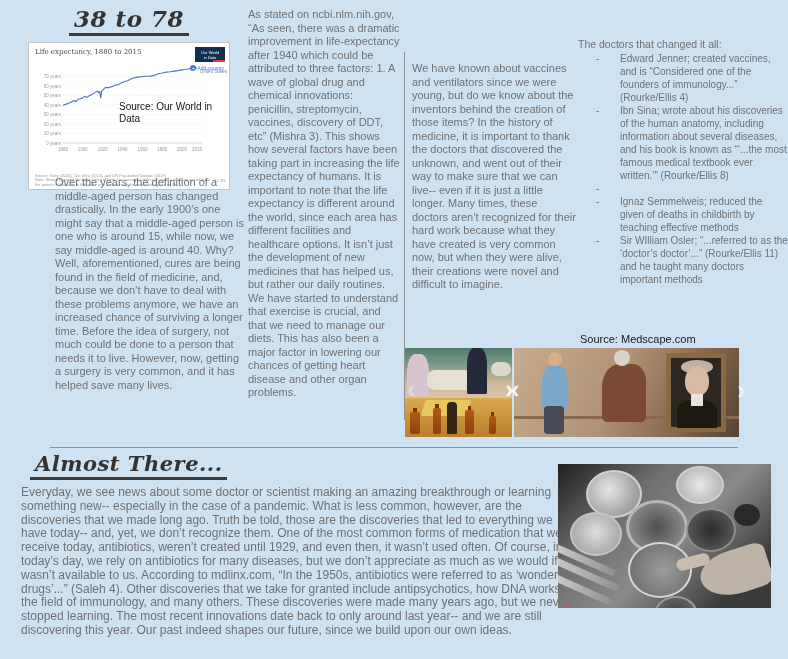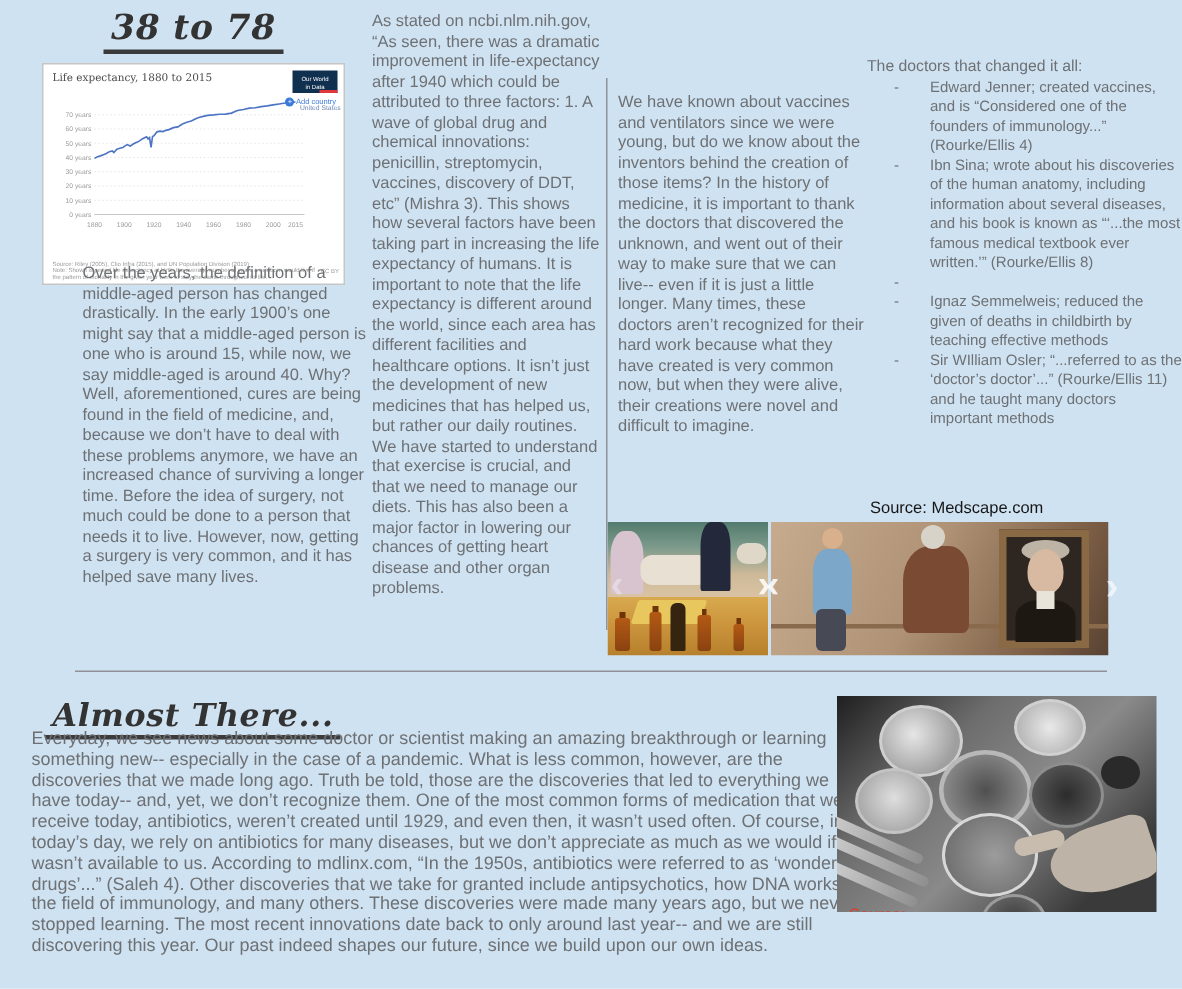--- a/index.html
+++ b/index.html
@@ -28,21 +28,21 @@
   .h-thanks .u{border-bottom-width:2px;}
   .para-thanks{position:absolute; left:412px; top:62px; width:164px;}
   .doctors{position:absolute; left:578px; top:38px; width:210px; font-size:10px; line-height:13px;}
   .doctors-intro{font-size:10.5px; margin-bottom:1px;}
   .doctors-list{list-style:none; margin:0; padding:0 0 0 18px;}
   .doctors-list li{display:flex;}
   .doctors-list .dash{flex:none; width:24px;}
   .src-label{font-size:11px; color:#161616;}
   .src-medscape{position:absolute; left:580px; top:333px;}
   .divider-h{position:absolute; left:50px; top:447px; width:688px; height:1px; background:#8f9296;}
-  .h-almost{position:absolute; left:30px; top:451px; font-size:21px;margin-top:13px;}
+  .h-almost{position:absolute; left:30px; top:451px; font-size:21px;}
   .para-bottom{position:absolute; left:21px; top:486px; width:553px; font-size:12px; line-height:13.8px;}
   
   .chart-title{position:absolute; left:6px; top:5px; font-family:"DejaVu Serif", serif; font-size:7px; color:#4a4a4a;}
   .owid-logo{position:absolute; right:4px; top:4px; width:30px; height:15px; background:#10304f;
     color:#fff; font-size:4px; line-height:5px; text-align:center; padding-top:3px; box-sizing:border-box;}
   .owid-logo:after{content:""; position:absolute; right:0; bottom:0; width:12px; height:2px; background:#e0373c;}
   .add-country{position:absolute; right:5px; top:22px; font-size:5px; color:#3b7ad9;}
   .add-country .plus{display:inline-block; width:6px; height:6px; border-radius:50%; background:#3b7ad9;
     color:#fff; text-align:center; line-height:6px; font-size:5px; margin-right:1px;}
   .chart-annotation{position:absolute; left:90px; top:58px; width:110px; font-size:10px; line-height:12px; color:#141414;}
@@ -154,20 +154,21 @@
         <text x="53.85185185185185" y="108" class="xtick">1900</text>
         <text x="73.7037037037037" y="108" class="xtick">1920</text>
         <text x="93.55555555555554" y="108" class="xtick">1940</text>
         <text x="113.4074074074074" y="108" class="xtick">1960</text>
         <text x="133.25925925925924" y="108" class="xtick">1980</text>
         <text x="153.1111111111111" y="108" class="xtick">2000</text>
         <text x="168" y="108" class="xtick">2015</text>
         <polyline points="34.0,62.6 36.0,61.5 38.0,60.9 40.0,60.1 41.9,59.3 43.9,58.1 45.9,57.6 46.9,58.7 48.9,56.5 50.9,55.8 52.9,55.4 53.9,54.6 55.8,53.4 57.8,54.4 59.8,53.0 61.8,52.0 63.8,51.1 65.8,49.6 67.7,48.6 68.7,48.2 69.7,49.6 70.7,48.7 71.7,55.2 72.7,48.0 73.7,47.4 75.7,44.9 77.7,44.4 79.7,44.7 81.6,43.9 83.6,43.4 86.6,42.1 89.6,41.6 92.6,39.7 95.5,38.5 98.5,37.7 101.5,36.2 103.5,35.3 106.5,34.6 109.4,33.9 113.4,33.6 117.4,33.2 121.3,33.1 125.3,32.4 129.3,30.7 133.3,30.0 137.2,29.1 141.2,28.8 145.2,28.1 149.1,27.6 153.1,26.9 157.1,26.3 161.1,25.7 165.0,25.1 168.0,25.0" class="series-line" style="stroke:#4d74c4"></polyline>
         <text x="171" y="30.044999999999987" class="series-label">United States</text>
       </svg>
+    <div class="chart-annotation">Source: Our World in Data</div>
     <div class="chart-foot">
       <div>Source: Riley (2005), Clio Infra (2015), and UN Population Division (2019)</div>
       <div>Note: Shown is period life expectancy at birth; the average number of years a newborn would live if the pattern of mortality in the given year were to stay the same throughout its life.</div>
     </div>
     <div class="chart-cc">CC BY</div>
   </div>
 
   <div class="para para-left">Over the years, the definition of a middle-aged person has changed drastically. In the early 1900’s one might say that a middle-aged person is one who is around 15, while now, we say middle-aged is around 40. Why? Well, aforementioned, cures are being found in the field of medicine, and, because we don’t have to deal with these problems anymore, we have an increased chance of surviving a longer time. Before the idea of surgery, not much could be done to a person that needs it to live. However, now, getting a surgery is very common, and it has helped save many lives.</div>
 
   <div class="para col-middle">As stated on ncbi.nlm.nih.gov, “As seen, there was a dramatic improvement in life-expectancy after 1940 which could be attributed to three factors: 1. A wave of global drug and chemical innovations: penicillin, streptomycin, vaccines, discovery of DDT, etc” (Mishra 3).  This  shows how several factors have been taking part in increasing the life expectancy of humans. It is important to note that the life expectancy is different around the world, since each area has different facilities and healthcare options. It isn’t just the development of new medicines that has helped us, but rather our daily routines. We have started to understand that exercise is crucial, and that we need to manage our diets. This has also been a major factor in lowering our chances of getting heart disease and other organ problems.</div>

